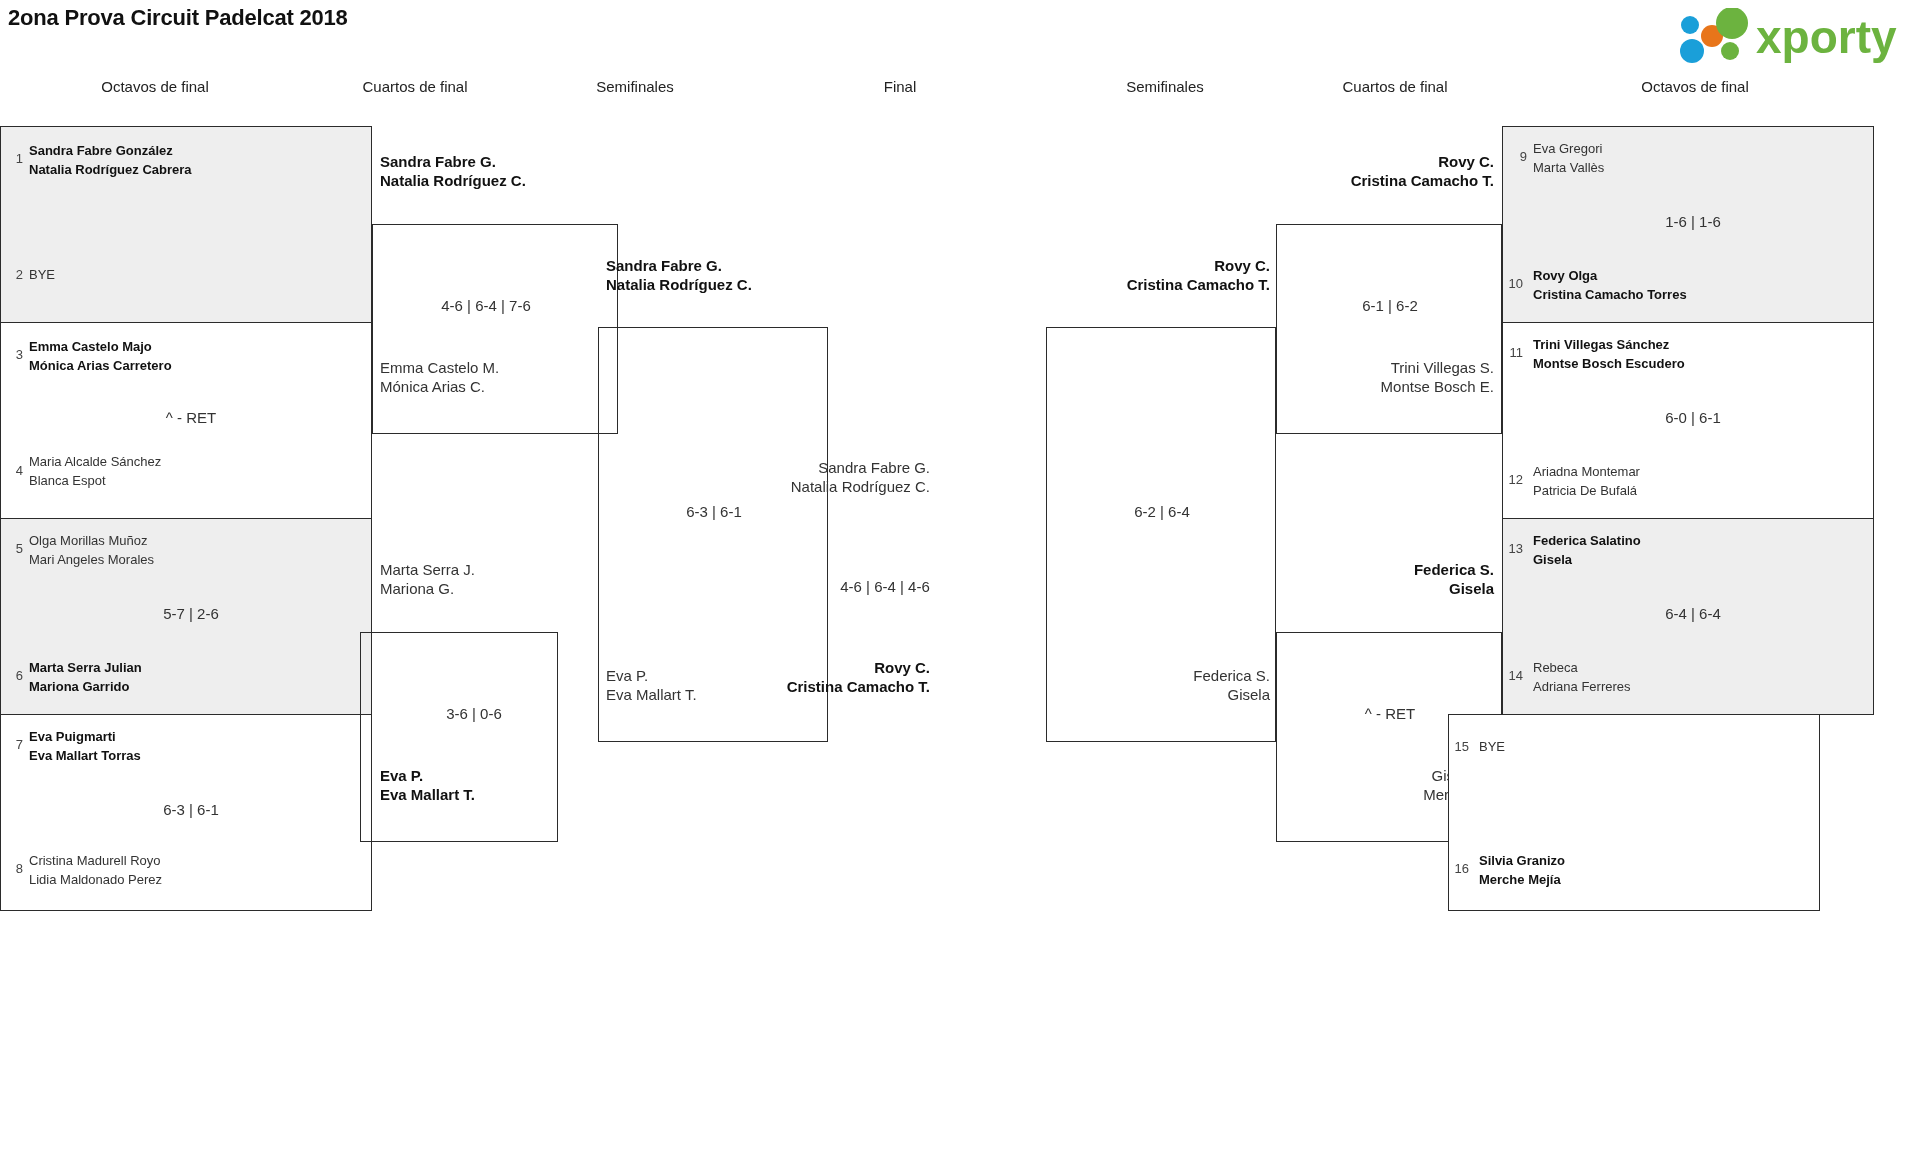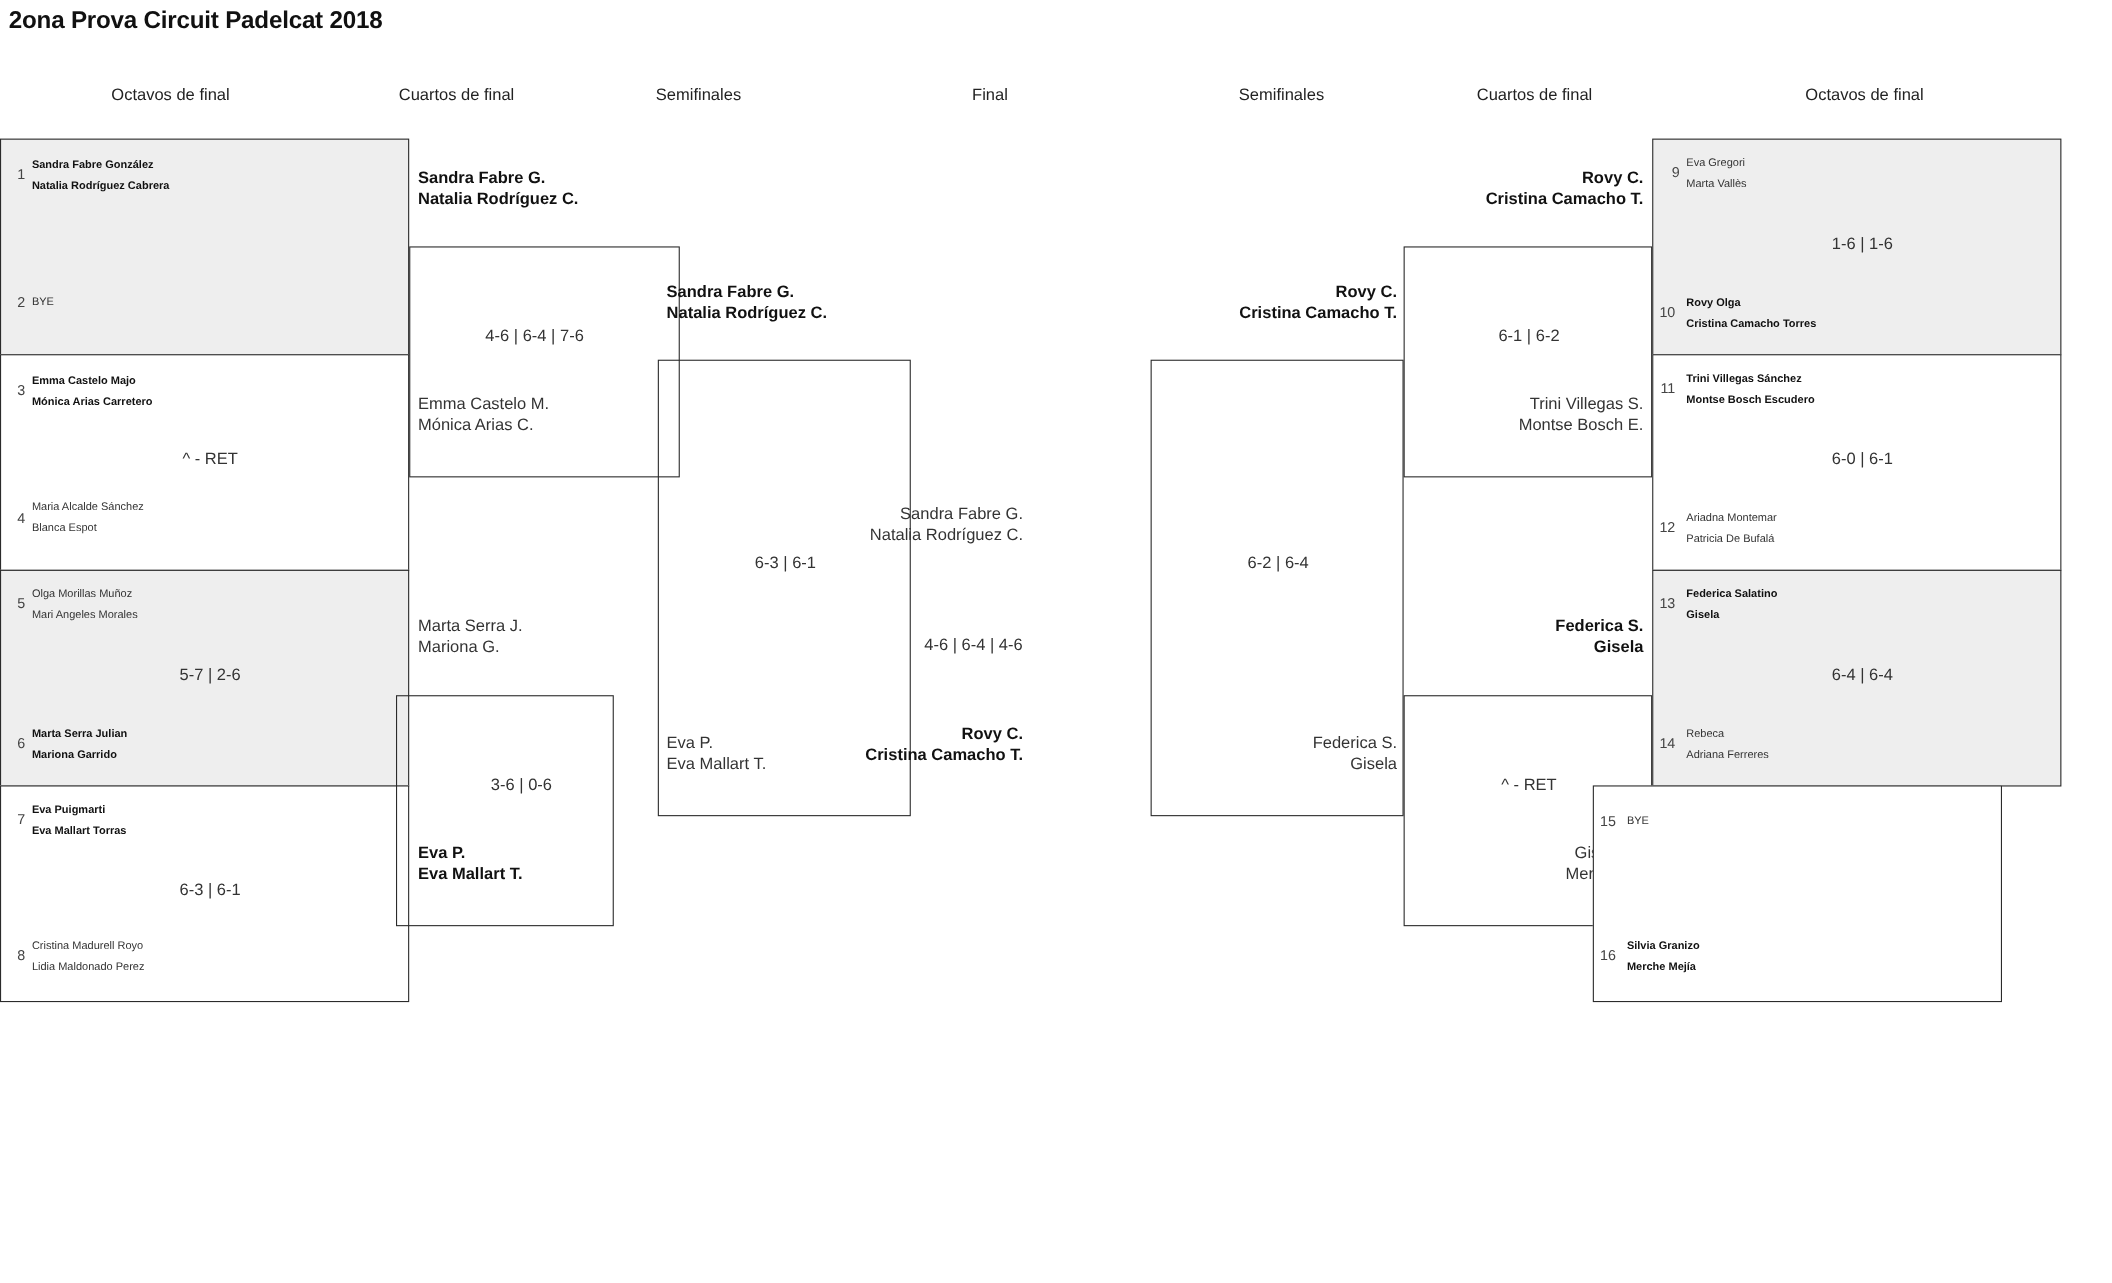--- a/index.html
+++ b/index.html
@@ -17,21 +17,21 @@
   
   .round-head{
     position:absolute;font-size:15px;color:#222;text-align:center;
     top:78px;white-space:nowrap;
   }
   .seedbox{
     position:absolute;box-sizing:border-box;border:1px solid #2b2b2b;background:#ffffff;
   }
   .seedbox.shade{background:#eeeeee;}
   .pname{
-    position:absolute;font-size:10px;line-height:19px;white-space:nowrap;color:#333;
+    position:absolute;font-size:13px;line-height:19px;white-space:nowrap;color:#333;
   }
   .pname.win{font-weight:bold;color:#111;}
   .seednum{
     position:absolute;font-size:13px;color:#444;width:20px;text-align:right;
   }
   .score{
     position:absolute;font-size:15px;color:#333;white-space:nowrap;text-align:center;
   }
   .matchbox{
     position:absolute;box-sizing:border-box;border:1px solid #2b2b2b;background:transparent;
@@ -41,20 +41,30 @@
   }
   .mname.win{font-weight:bold;color:#111;}
   .mname.right{text-align:right;}
 </style>
 </head>
 <body>
 
 <div id="header">
   <div id="title-block">
     <div class="t-line">2ona Prova Circuit Padelcat 2018</div>
+  </div>
+  <div id="logo">
+    <svg width="240" height="56" viewBox="0 0 240 56" xmlns="http://www.w3.org/2000/svg">
+      <circle cx="22" cy="17" r="9" fill="#1a9fd9"></circle>
+      <circle cx="44" cy="28" r="11" fill="#e8751a"></circle>
+      <circle cx="24" cy="43" r="12" fill="#1a9fd9"></circle>
+      <circle cx="64" cy="15" r="16" fill="#6cb33f"></circle>
+      <circle cx="62" cy="43" r="9" fill="#6cb33f"></circle>
+      <text x="88" y="45" font-family="Liberation Sans, sans-serif" font-size="46" font-weight="bold" fill="#6cb33f">xporty</text>
+    </svg>
   </div>
 </div>
 
 <div class="round-head" style="left:30px;width:250px;">Octavos de final</div>
 <div class="round-head" style="left:310px;width:210px;">Cuartos de final</div>
 <div class="round-head" style="left:530px;width:210px;">Semifinales</div>
 <div class="round-head" style="left:820px;width:160px;">Final</div>
 <div class="round-head" style="left:1060px;width:210px;">Semifinales</div>
 <div class="round-head" style="left:1290px;width:210px;">Cuartos de final</div>
 <div class="round-head" style="left:1570px;width:250px;">Octavos de final</div>

